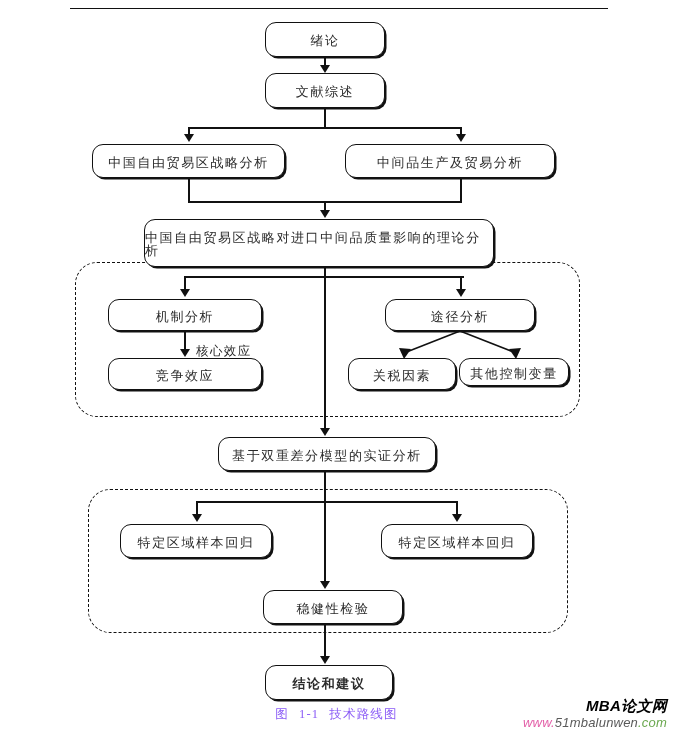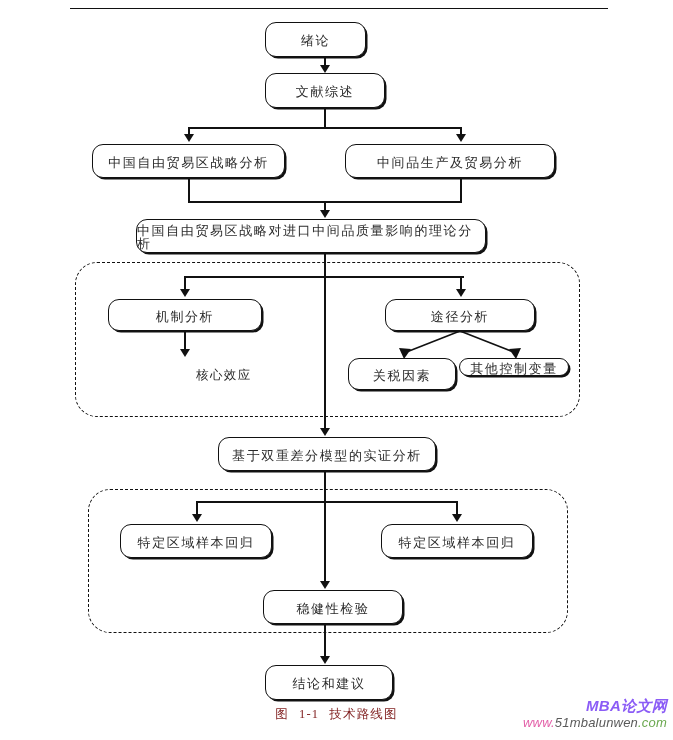--- a/index.html
+++ b/index.html
@@ -72,110 +72,113 @@
 
   .diag{position:absolute;z-index:2;overflow:visible;}
 
   
   .caption{
     position:absolute;
     left:0;top:706px;width:673px;
     text-align:center;
     font-size:12.5px;
     letter-spacing:1.2px;
-    color:#7f1d1d;
+    color:#8b5cf6;
   }
   .caption .num{margin:0 10px;}
 
   
   .wm{
     position:absolute;
     right:6px;top:698px;
     text-align:right;
     line-height:1.05;
     z-index:5;
   }
   .wm-top{
     font-family:"Liberation Sans","DejaVu Sans",sans-serif;
     font-style:italic;font-weight:bold;font-size:15px;
-    color:#8b5cf6;letter-spacing:0.3px;
+    color:#000000;letter-spacing:0.3px;
   }
   .wm-bot{
     font-family:"Liberation Sans","DejaVu Sans",sans-serif;
     font-style:italic;font-size:13px;letter-spacing:0.2px;
     margin-top:2px;
   }
   .wm-www{color:#e35fa8;}
   .wm-mid{color:#5a5a5a;}
   .wm-com{color:#6aa84f;}
 </style>
 </head>
 <body>
 
 <div id="canvas">
 
   <div class="rule"></div>
 
   <div class="group" style="left:75px;top:262px;width:505px;height:155px;"></div>
   <div class="group" style="left:88px;top:489px;width:480px;height:144px;"></div>
 
-  <div class="node" style="left:265px;top:22px;width:101px;height:35px;">
+  <div class="node" style="left:265px;top:22px;width:120px;height:35px;">
     <span>绪论</span>
   </div>
 
   <div class="node" style="left:265px;top:73px;width:120px;height:35px;">
     <span>文献综述</span>
   </div>
 
   <div class="node" style="left:92px;top:144px;width:193px;height:34px;">
     <span>中国自由贸易区战略分析</span>
   </div>
 
   <div class="node" style="left:345px;top:144px;width:210px;height:34px;">
     <span>中间品生产及贸易分析</span>
   </div>
 
-  <div class="node" style="left:136px;top:219px;width:350px;height:34px;">
+  <div class="node" style="left:144px;top:219px;width:350px;height:48px;">
     <span>中国自由贸易区战略对进口中间品质量影响的理论分析</span>
   </div>
 
   <div class="node" style="left:108px;top:299px;width:154px;height:32px;">
     <span>机制分析</span>
   </div>
 
+  <div class="node" style="left:108px;top:358px;width:154px;height:32px;">
+    <span>竞争效应</span>
+  </div>
 
   <div class="node" style="left:385px;top:299px;width:150px;height:32px;">
     <span>途径分析</span>
   </div>
 
   <div class="node" style="left:348px;top:358px;width:108px;height:32px;">
     <span>关税因素</span>
   </div>
 
-  <div class="node" style="left:459px;top:358px;width:110px;height:18px;">
+  <div class="node" style="left:459px;top:358px;width:110px;height:28px;">
     <span>其他控制变量</span>
   </div>
 
   <div class="node" style="left:218px;top:437px;width:218px;height:34px;">
     <span>基于双重差分模型的实证分析</span>
   </div>
 
   <div class="node" style="left:120px;top:524px;width:152px;height:34px;">
     <span>特定区域样本回归</span>
   </div>
 
   <div class="node" style="left:381px;top:524px;width:152px;height:34px;">
     <span>特定区域样本回归</span>
   </div>
 
   <div class="node" style="left:263px;top:590px;width:140px;height:34px;">
     <span>稳健性检验</span>
   </div>
 
-  <div class="node" style="left:265px;top:665px;width:128px;height:35px;">
+  <div class="node" style="left:265px;top:665px;width:128px;height:35px;font-weight:bold;">
     <span>结论和建议</span>
   </div>
 
   <div class="ln v" style="left:324px;top:57px;height:10px;"></div>
   <div class="arrow" style="left:320px;top:65px;"></div>
 
   <div class="ln v" style="left:324px;top:108px;height:20px;"></div>
   <div class="ln h" style="left:188px;top:127px;width:274px;"></div>
   <div class="ln v" style="left:188px;top:127px;height:9px;"></div>
   <div class="arrow" style="left:184px;top:134px;"></div>
@@ -193,21 +196,21 @@
   <div class="ln v" style="left:184px;top:276px;height:14px;"></div>
   <div class="arrow" style="left:180px;top:289px;"></div>
   <div class="ln v" style="left:460px;top:276px;height:14px;"></div>
   <div class="arrow" style="left:456px;top:289px;"></div>
 
   <div class="ln v" style="left:324px;top:276px;height:152px;"></div>
   <div class="arrow" style="left:320px;top:428px;"></div>
 
   <div class="ln v" style="left:184px;top:331px;height:19px;"></div>
   <div class="arrow" style="left:180px;top:349px;"></div>
-  <div class="edge-label" style="left:196px;top:343px;margin-top:24px;">核心效应</div>
+  <div class="edge-label" style="left:196px;top:343px;">核心效应</div>
 
   <svg class="diag" style="left:340px;top:330px;width:240px;height:32px;" viewBox="0 0 240 32">
     <line x1="120" y1="1" x2="64" y2="23" stroke="#111" stroke-width="1.6"></line>
     <polygon points="64,29 59,18 71,19" fill="#111"></polygon>
     <line x1="120" y1="1" x2="176" y2="23" stroke="#111" stroke-width="1.6"></line>
     <polygon points="176,29 169,19 181,18" fill="#111"></polygon>
   </svg>
 
   <div class="ln v" style="left:324px;top:471px;height:32px;"></div>
   <div class="ln h" style="left:196px;top:501px;width:261px;"></div>

